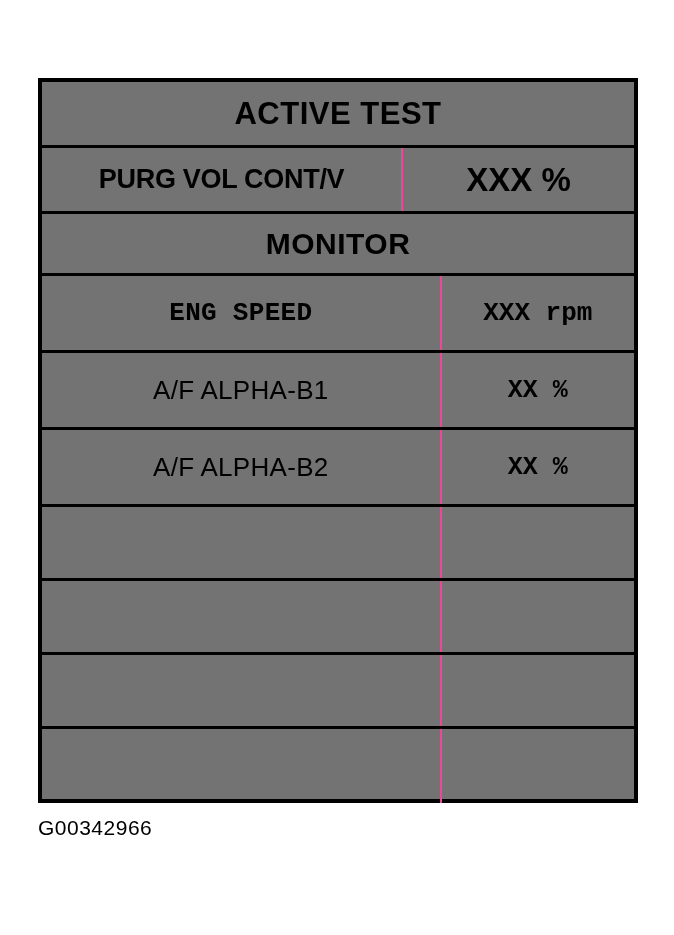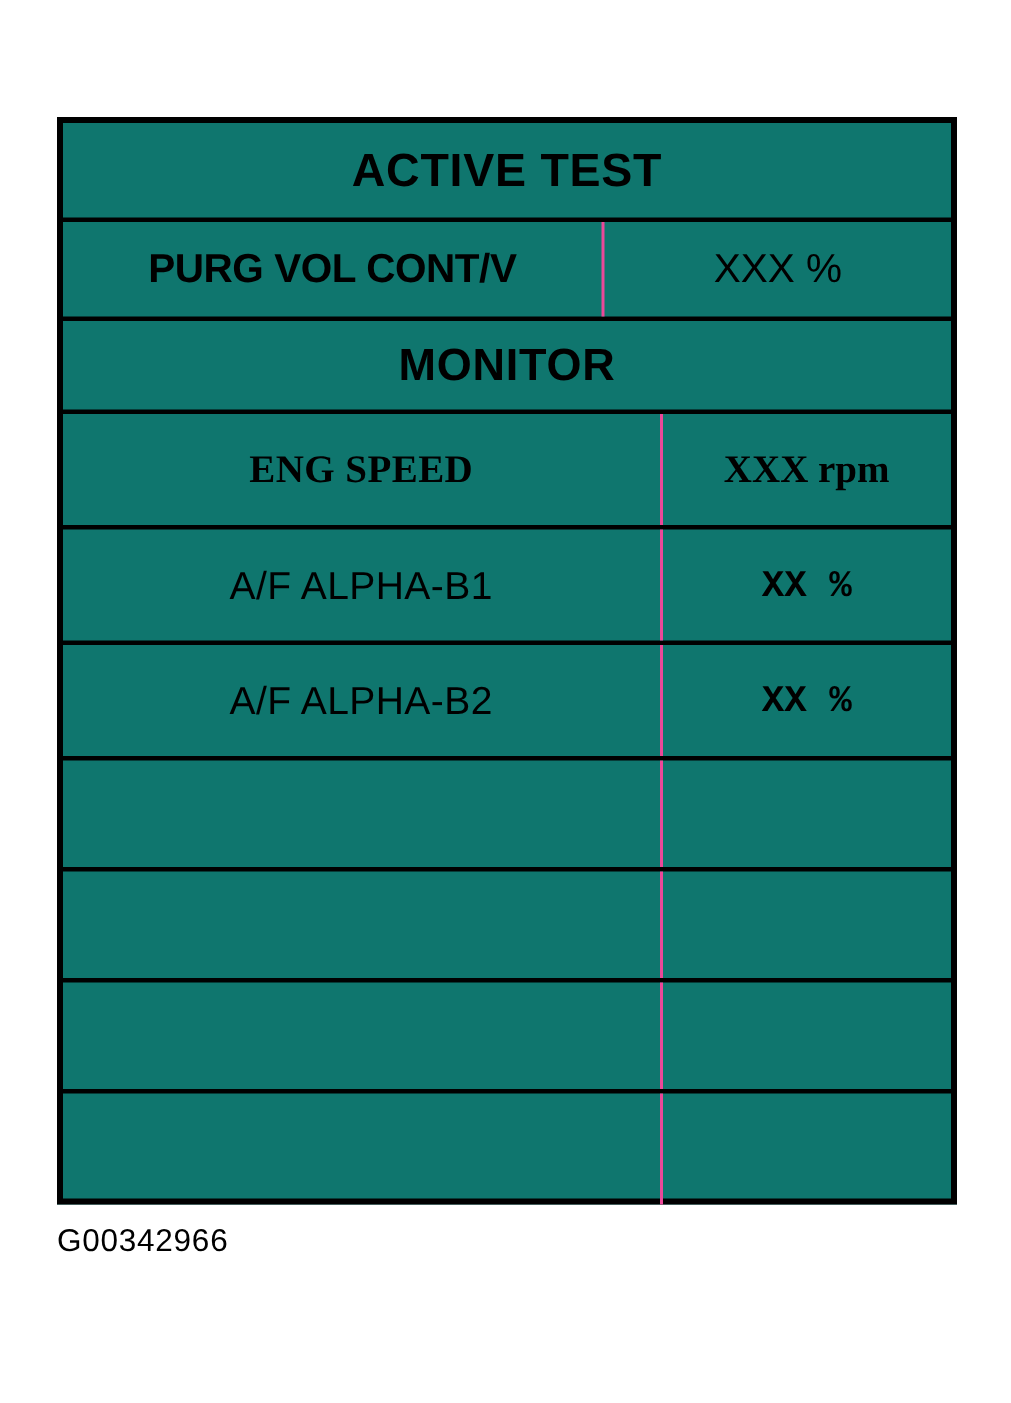--- a/index.html
+++ b/index.html
@@ -16,21 +16,21 @@
   }
 
   .scan-figure {
     position: absolute;
     left: 38px;
     top: 78px;
     width: 600px;
     height: 725px;
     border: 4px solid #000000;
     box-sizing: border-box;
-    background: #0f766e;
+    background: #737373;
   }
 
   .row {
     display: flex;
     width: 100%;
     box-sizing: border-box;
     border-bottom: 3px solid #000000;
   }
   .row:last-child {
     border-bottom: none;
@@ -61,22 +61,22 @@
 
   .row-purge { height: 66px; }
   .row-purge .label {
     width: 61%;
     font-size: 27px;
     font-weight: bold;
     letter-spacing: -0.3px;
   }
   .row-purge .value {
     width: 39%;
-    font-size: 27px;
-    font-weight: normal;
+    font-size: 33px;
+    font-weight: bold;
   }
 
   .row-monitor { height: 62px; }
   .row-monitor .cell {
     width: 100%;
     font-size: 30px;
     font-weight: bold;
     letter-spacing: 0.5px;
   }
 
@@ -88,21 +88,21 @@
     letter-spacing: 0.3px;
   }
   .row-data .value {
     width: 32.5%;
     font-size: 25px;
     font-weight: bold;
     font-family: Liberation Mono, monospace;
   }
   .row-data.first-data .label,
   .row-data.first-data .value {
-    font-family: Liberation Serif, serif;
+    font-family: Liberation Mono, monospace;
     font-weight: bold;
   }
   .row-data.first-data .value {
     font-size: 26px;
   }
 
   .row-empty { height: 74px; }
   .row-empty .label { width: 67.5%; }
   .row-empty .value { width: 32.5%; }
 

